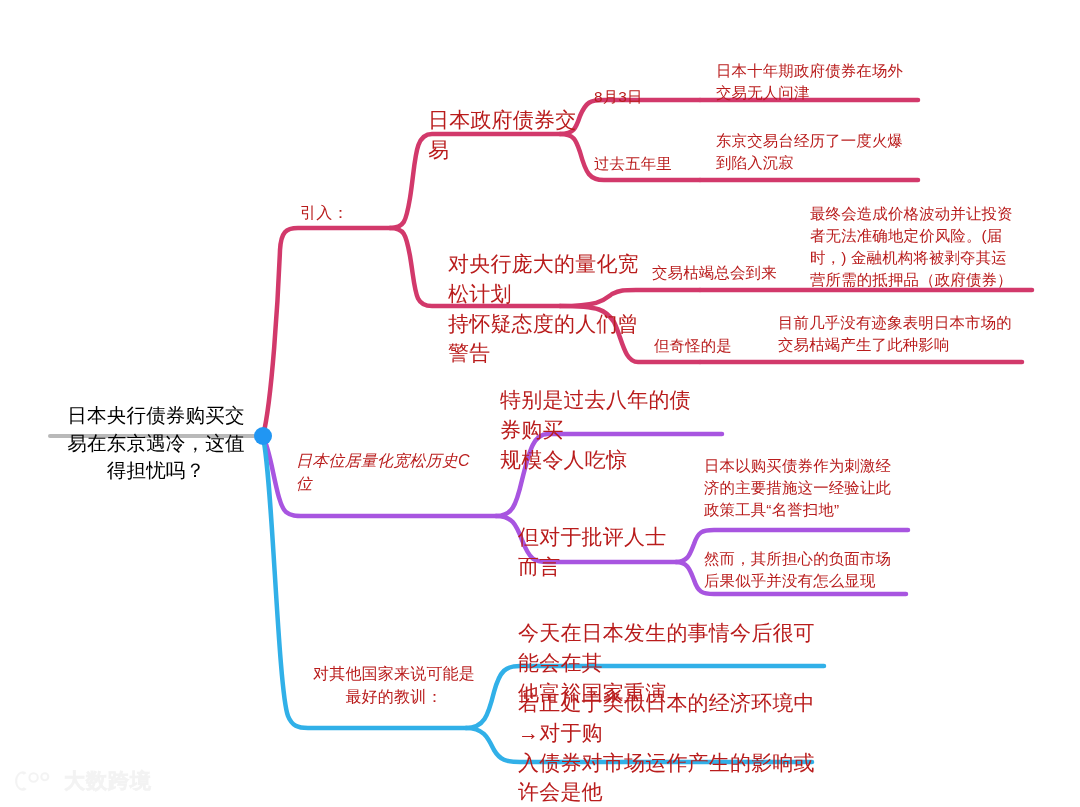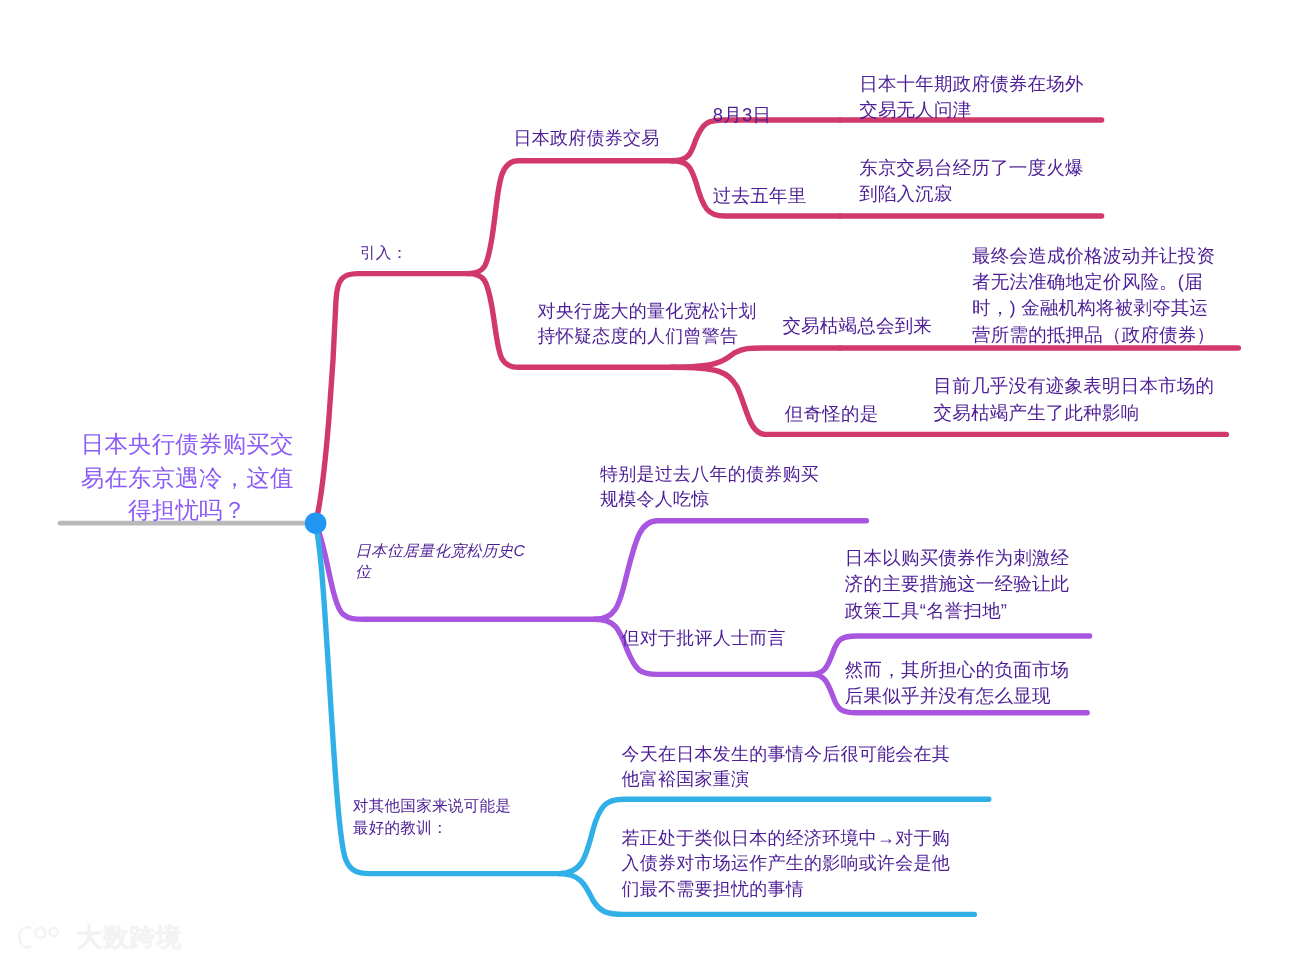--- a/index.html
+++ b/index.html
@@ -9,33 +9,34 @@
     background:#ffffff;
     font-family:"Liberation Sans","DejaVu Sans",sans-serif;
     position:relative;
     overflow:hidden;
   }
   #stage{position:absolute;inset:0;width:1080px;height:807px;}
   svg.links{position:absolute;left:0;top:0;width:1080px;height:807px;pointer-events:none;}
 
   .node{
     position:absolute;
-    color:#4c1d95;
+    color:#b91c1c;
     line-height:1.42;
     letter-spacing:0.2px;
     white-space:pre-line;
   }
   .root{
     font-size:19.5px;
     text-align:center;
-    color:#8b5cf6;
+    color:#000000;
     font-weight:400;
+    margin-top:44px;
   }
-  .lvl1{font-size:13px;}
-  .lvl2{font-size:15px;}
+  .lvl1{font-size:16px;}
+  .lvl2{font-size:21px;}
   .lvl3{font-size:15.4px;}
 
   .watermark{
     position:absolute;
     left:14px;bottom:12px;
     display:flex;align-items:center;gap:8px;
     opacity:.5;
   }
   .wm-logo{
     width:42px;height:24px;
@@ -142,21 +143,21 @@
 
   <div class="node lvl2" style="left:518px;top:522px;width:160px;">但对于批评人士而言</div>
 
   <div class="node lvl3" style="left:704px;top:548px;width:206px;">然而，其所担心的负面市场
 后果似乎并没有怎么显现</div>
 
   <div class="node lvl3" style="left:704px;top:455px;width:206px;">日本以购买债券作为刺激经
 济的主要措施这一经验让此
 政策工具“名誉扫地”</div>
 
-  <div class="node lvl1" style="left:294px;top:663px;width:200px;">对其他国家来说可能是
+  <div class="node lvl1" style="left:294px;top:663px;width:200px;text-align:center;">对其他国家来说可能是
 最好的教训：</div>
 
   <div class="node lvl2" style="left:518px;top:618px;width:310px;">今天在日本发生的事情今后很可能会在其
 他富裕国家重演</div>
 
   <div class="node lvl2" style="left:518px;top:688px;width:310px;">若正处于类似日本的经济环境中→对于购
 入债券对市场运作产生的影响或许会是他
 们最不需要担忧的事情</div>
 
   <div class="watermark">

